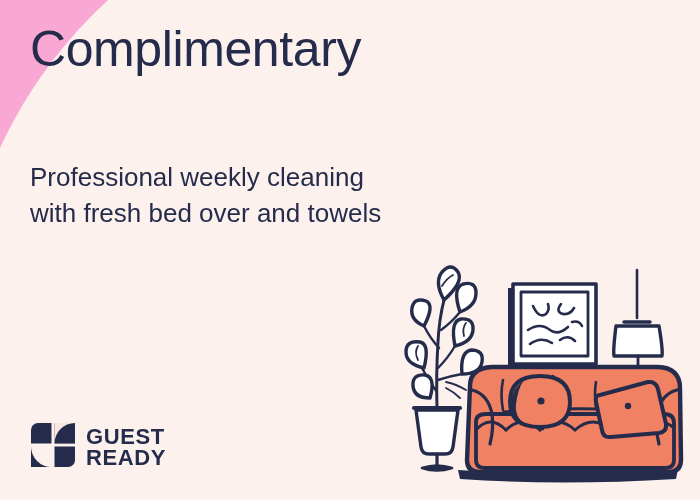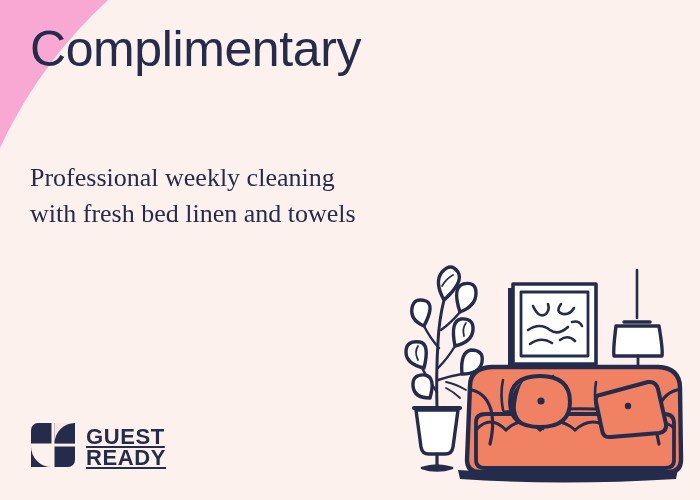--- a/index.html
+++ b/index.html
@@ -48,21 +48,20 @@
   .subtext {
     position: absolute;
     left: 30px;
     top: 160px;
     width: 420px;
     margin: 0;
     color: #252c4b;
     font-size: 26px;
     font-weight: 400;
     line-height: 1.38;
-    font-family: Liberation Serif, serif;
   }
   .subtext .sub-line { display: block; white-space: nowrap; }
 
   
   .logo {
     position: absolute;
     left: 30px;
     bottom: 28px;
     display: flex;
     align-items: center;
@@ -70,21 +69,20 @@
   }
   .logo-mark { display: block; }
   .logo-words {
     display: flex;
     flex-direction: column;
     line-height: 0.97;
     color: #252c4b;
     font-size: 22px;
     font-weight: 700;
     letter-spacing: 0.6px;
-    text-decoration: underline;
   }
 
   
   .illustration {
     position: absolute;
     right: 8px;
     bottom: 6px;
     width: 300px;
     height: 230px;
   }
@@ -98,21 +96,21 @@
   <div class="bg-curve"></div>
 
   <div class="content">
 
     <h1 class="headline">
       <span class="hl-line">Complimentary</span>
     </h1>
 
     <p class="subtext">
       <span class="sub-line">Professional weekly cleaning</span>
-      <span class="sub-line">with fresh bed linen and towels</span>
+      <span class="sub-line">with fresh bed over and towels</span>
     </p>
 
     <div class="logo">
       <span class="logo-mark">
         <svg width="46" height="46" viewBox="0 0 46 46" aria-hidden="true">
 
           <path d="M8 1 H21.5 V21.5 H1 V8 A7 7 0 0 1 8 1 Z" fill="#252c4b"></path>
 
           <path d="M24.5 1 H45 V21.5 H24.5 Z" fill="#252c4b" style="clip-path: none;"></path>
           <path d="M24.5 1 H45 V21.5 H24.5 Z" fill="#fce6e1"></path>

